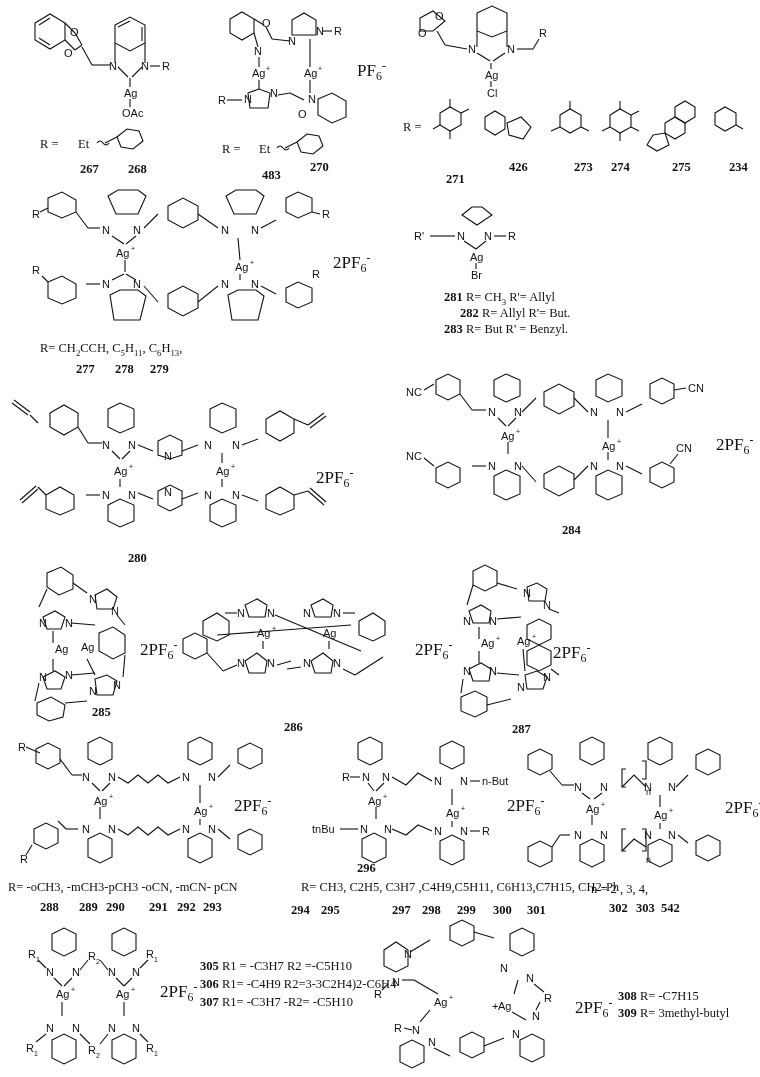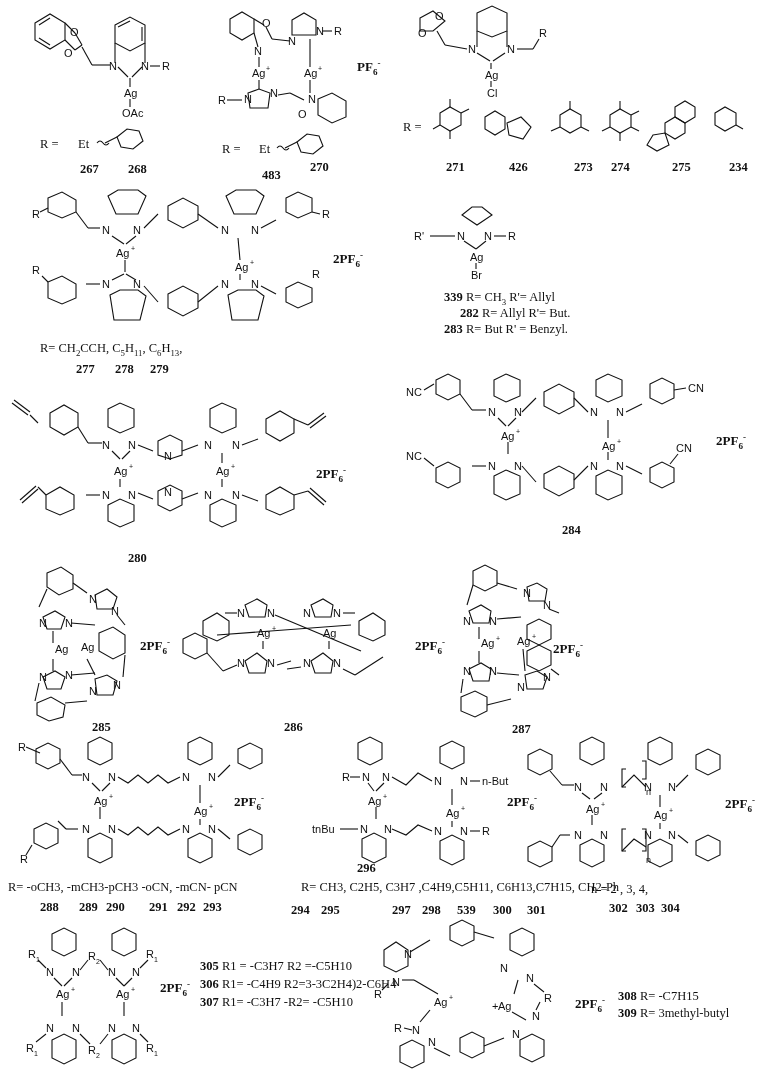--- a/index.html
+++ b/index.html
@@ -4,21 +4,21 @@
 <style>
   html, body { margin:0; padding:0; background:#ffffff; }
   body { width:760px; height:1077px; position:relative; overflow:hidden;
          font-family:"Liberation Serif", serif; color:#111; }
   .abs { position:absolute; }
   .serif { font-family:"Liberation Serif", serif; font-size:12.5px; white-space:nowrap; }
   .num { font-family:"Liberation Serif", serif; font-weight:bold; font-size:12.5px; white-space:nowrap; }
   svg.mol { position:absolute; overflow:visible; }
   svg.mol line, svg.mol polyline, svg.mol polygon, svg.mol path { stroke:#111; stroke-width:1.1; fill:none; }
   svg.mol text { font-family:"Liberation Sans", sans-serif; font-size:11px; fill:#111; stroke:none; }
-  .counter { font-family:"Liberation Serif", serif; font-size:13px; white-space:nowrap;font-weight:bold; }
+  .counter { font-family:"Liberation Serif", serif; font-size:17px; white-space:nowrap; }
   sub, sup { font-size:70%; }
 </style>
 </head>
 <body>
 
 <svg class="mol" style="left:20px;top:5px" width="150" height="115" viewBox="0 0 150 115">
   <polygon points="15,18 30,9 45,18 45,35 30,44 15,35"></polygon>
   <line x1="19" y1="20" x2="30" y2="13"></line>
     <line x1="19" y1="33" x2="30" y2="40"></line>
   <line x1="45" y1="18" x2="55" y2="28"></line>
@@ -137,21 +137,21 @@
     <line x1="206" y1="20" x2="214" y2="16"></line>
     <line x1="206" y1="32" x2="214" y2="36"></line>
     <line x1="195" y1="38" x2="195" y2="46"></line>
     <line x1="185" y1="32" x2="177" y2="36"></line>
   <polygon points="250,12 260,6 270,12 270,22 260,28 250,22"></polygon>
     <polygon points="240,28 250,22 260,28 260,38 250,44 240,38"></polygon>
     <polygon points="228,40 240,38 244,50 232,56 222,50"></polygon>
   <polygon points="290,18 300,12 311,18 311,30 300,36 290,30"></polygon>
     <line x1="311" y1="30" x2="318" y2="34"></line>
 </svg>
-<div class="abs num" style="left:446px;top:160px">271</div>
+<div class="abs num" style="left:446px;top:172px">271</div>
 <div class="abs num" style="left:509px;top:160px">426</div>
 <div class="abs num" style="left:574px;top:160px">273</div>
 <div class="abs num" style="left:611px;top:160px">274</div>
 <div class="abs num" style="left:672px;top:160px">275</div>
 <div class="abs num" style="left:729px;top:160px">234</div>
 
 <svg class="mol" style="left:28px;top:190px" width="320" height="135" viewBox="0 0 320 135">
   <polygon points="20,8 34,2 48,10 48,22 34,28 20,22"></polygon>
     <text x="4" y="28">R</text>
     <line x1="12" y1="22" x2="20" y2="18"></line>
@@ -211,21 +211,21 @@
   <line x1="10" y1="31" x2="35" y2="31"></line>
     <text x="-6" y="35">R'</text>
   <line x1="74" y1="31" x2="86" y2="31"></line>
     <text x="88" y="35">R</text>
   <line x1="44" y1="36" x2="56" y2="44"></line>
     <line x1="66" y1="36" x2="56" y2="44"></line>
   <text x="50" y="56">Ag</text>
     <line x1="56" y1="58" x2="56" y2="64"></line>
     <text x="51" y="74">Br</text>
 </svg>
-<div class="abs serif" style="left:444px;top:290px"><b>339</b><span> R= CH</span><sub>3</sub><span> R'= Allyl</span></div>
+<div class="abs serif" style="left:444px;top:290px"><b>281</b><span> R= CH</span><sub>3</sub><span> R'= Allyl</span></div>
 <div class="abs serif" style="left:460px;top:306px"><b>282</b><span> R= Allyl  R'= But.</span></div>
 <div class="abs serif" style="left:444px;top:322px"><b>283</b><span> R= But  R' = Benzyl.</span></div>
 
 <svg class="mol" style="left:8px;top:395px" width="330" height="140" viewBox="0 0 330 140">
   <line x1="4" y1="8" x2="20" y2="20"></line>
     <line x1="6" y1="5" x2="22" y2="17"></line>
     <line x1="22" y1="20" x2="30" y2="28"></line>
   <polygon points="42,18 56,10 70,18 70,32 56,40 42,32"></polygon>
     <line x1="70" y1="32" x2="80" y2="48"></line>
     <line x1="80" y1="48" x2="94" y2="48"></line>
@@ -350,21 +350,21 @@
     <line x1="62" y1="96" x2="70" y2="112"></line>
   <polygon points="70,116 82,112 92,118 88,132 72,132"></polygon>
     <text x="64" y="132">N</text>
     <text x="88" y="126">N</text>
   <line x1="100" y1="92" x2="98" y2="114"></line>
   <line x1="14" y1="120" x2="10" y2="138"></line>
     <polygon points="12,140 26,134 40,142 38,154 24,158 12,152"></polygon>
     <line x1="40" y1="140" x2="62" y2="138"></line>
 </svg>
 <div class="abs counter" style="left:140px;top:637px"><span>2PF</span><sub>6</sub><sup>-</sup></div>
-<div class="abs num" style="left:92px;top:720px">285</div>
+<div class="abs num" style="left:92px;top:705px">285</div>
 
 <svg class="mol" style="left:183px;top:595px" width="210" height="110" viewBox="0 0 210 110">
   <polygon points="62,10 74,4 84,10 82,22 66,22"></polygon>
     <text x="54" y="22">N</text>
     <text x="84" y="22">N</text>
     <line x1="42" y1="18" x2="54" y2="18"></line>
   <polygon points="128,10 140,4 150,10 148,22 132,22"></polygon>
     <text x="120" y="22">N</text>
     <text x="150" y="22">N</text>
     <line x1="160" y1="18" x2="172" y2="18"></line>
@@ -510,21 +510,21 @@
   <line x1="148" y1="96" x2="158" y2="96"></line>
     <text x="160" y="100">R</text>
   <polygon points="118,106 130,100 142,106 142,124 130,130 118,124"></polygon>
 </svg>
 <div class="abs serif" style="left:301px;top:880px">R= CH3, C2H5, C3H7 ,C4H9,C5H11, C6H13,C7H15, CH2-Ph</div>
 <div class="abs num" style="left:291px;top:903px">294</div>
 <div class="abs num" style="left:321px;top:903px">295</div>
 <div class="abs num" style="left:357px;top:861px">296</div>
 <div class="abs num" style="left:392px;top:903px">297</div>
 <div class="abs num" style="left:422px;top:903px">298</div>
-<div class="abs num" style="left:457px;top:903px">539</div>
+<div class="abs num" style="left:457px;top:903px">299</div>
 <div class="abs num" style="left:493px;top:903px">300</div>
 <div class="abs num" style="left:527px;top:903px">301</div>
 <div class="abs counter" style="left:507px;top:793px"><span>2PF</span><sub>6</sub><sup>-</sup></div>
 
 <svg class="mol" style="left:522px;top:735px" width="200" height="135" viewBox="0 0 200 135">
   <polygon points="6,20 18,14 30,20 30,34 18,40 6,34"></polygon>
     <line x1="28" y1="36" x2="40" y2="50"></line>
     <line x1="40" y1="50" x2="52" y2="50"></line>
   <polygon points="58,8 70,2 82,8 82,24 70,30 58,24"></polygon>
   <text x="52" y="56">N</text>
@@ -560,21 +560,21 @@
   <text x="122" y="104">N</text>
     <text x="146" y="104">N</text>
   <polygon points="126,110 138,104 150,110 150,126 138,132 126,126"></polygon>
   <line x1="156" y1="100" x2="166" y2="108"></line>
     <polygon points="174,106 186,100 198,106 198,120 186,126 174,120"></polygon>
 </svg>
 <div class="abs counter" style="left:725px;top:795px"><span>2PF</span><sub>6</sub><sup>-</sup></div>
 <div class="abs serif" style="left:591px;top:882px">n =  2 ,    3,    4,</div>
 <div class="abs num" style="left:609px;top:901px">302</div>
 <div class="abs num" style="left:636px;top:901px">303</div>
-<div class="abs num" style="left:661px;top:901px">304</div>
+<div class="abs num" style="left:661px;top:901px">542</div>
 
 <svg class="mol" style="left:22px;top:930px" width="150" height="145" viewBox="0 0 150 145">
   <polygon points="30,4 42,-2 54,4 54,20 42,26 30,20"></polygon>
     <polygon points="90,4 102,-2 114,4 114,20 102,26 90,20"></polygon>
   <text x="6" y="28">R</text>
     <text x="14" y="32" style="font-size:7px">1</text>
     <line x1="16" y1="30" x2="24" y2="38"></line>
   <text x="24" y="46">N</text>
     <text x="50" y="46">N</text>
   <line x1="58" y1="40" x2="66" y2="30"></line>

